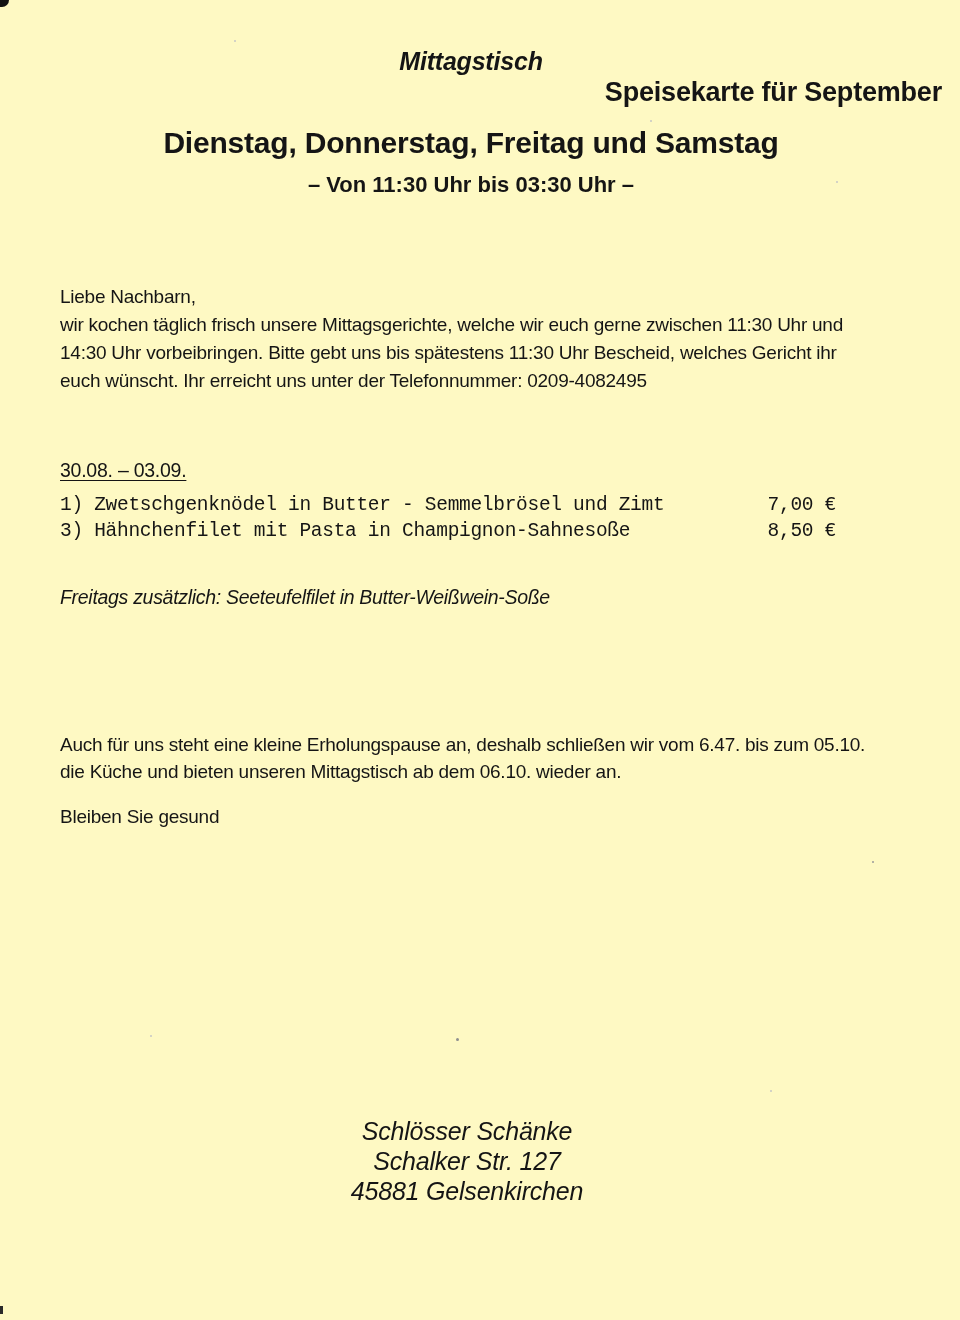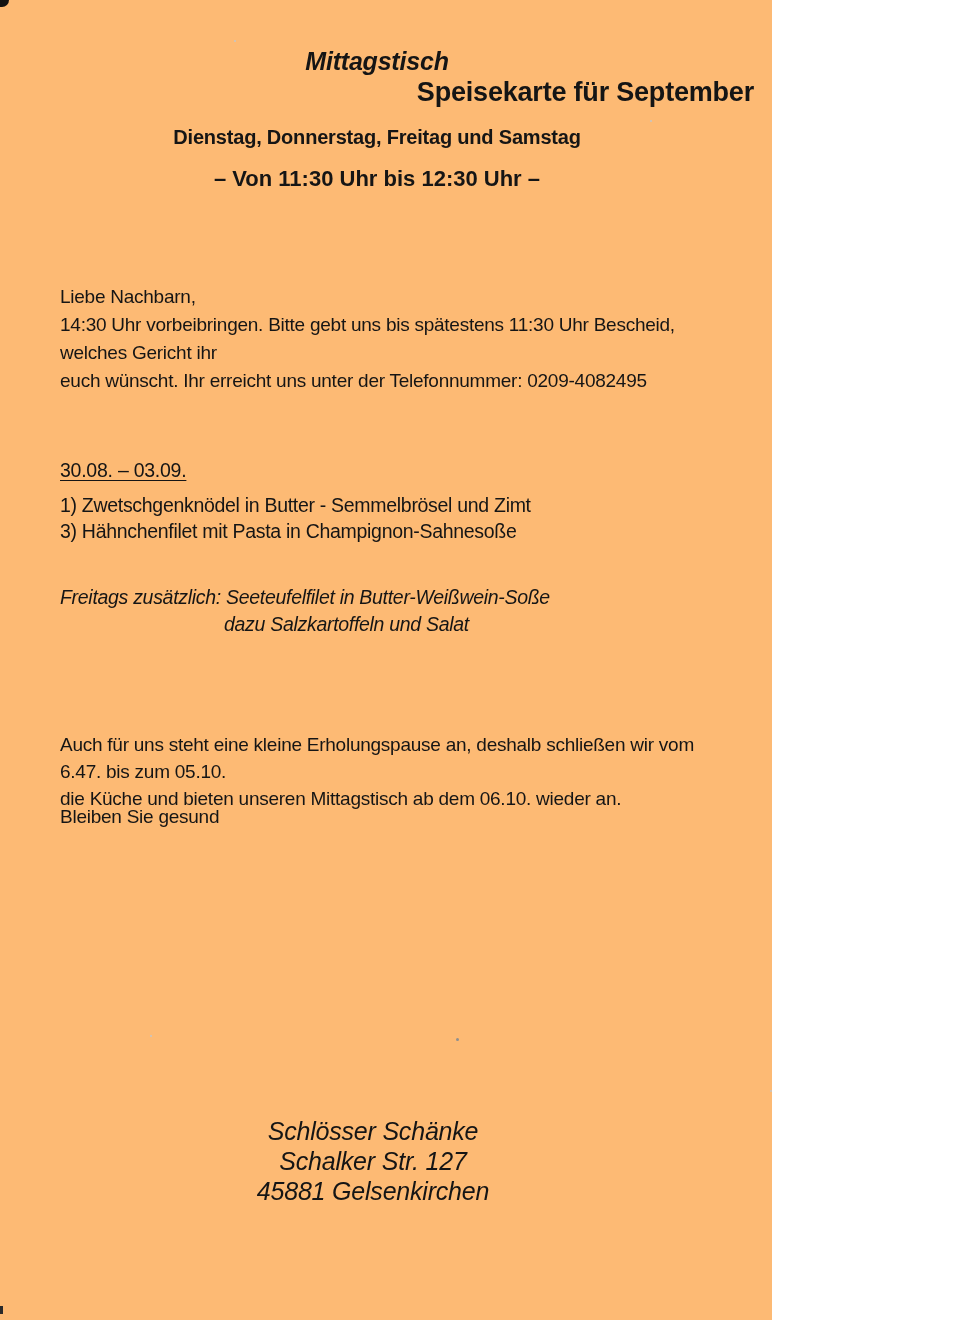--- a/index.html
+++ b/index.html
@@ -1,20 +1,20 @@
 <!DOCTYPE html>
 <html><head>
 <meta charset="utf-8">
 <style>
   html, body { margin: 0; padding: 0; background: #ffffff; }
   .page {
     position: relative;
-    width: 772px;
+    width: 960px;
     height: 1320px;
-    background: #fdba74;
+    background: #fef9c3;
     overflow: hidden;
     font-family: "Liberation Sans", sans-serif;
     color: #151515;
   }
 
   
   .header {
     position: absolute;
     top: 46px; left: 0; right: 0;
     text-align: center;
@@ -22,22 +22,22 @@
   }
   .title-main {
     font-size: 25px; font-weight: bold; font-style: italic;
     line-height: 31px; letter-spacing: -0.2px;
   }
   .title-sub {
     font-size: 27px; font-weight: bold; 
     line-height: 31px; letter-spacing: -0.2px; text-align: right;
   }
   .title-days {
-    font-size: 20px; font-weight: bold;
-    line-height: 30px; margin-top: 14px; letter-spacing: -0.2px;
+    font-size: 30px; font-weight: bold;
+    line-height: 30px; margin-top: 20px; letter-spacing: -0.2px;
   }
   .title-hours {
     font-size: 22px; font-weight: bold;
     line-height: 28px; margin-top: 13px;
   }
 
   
   .intro {
     position: absolute;
     top: 283px; left: 60px; right: 68px;
@@ -55,20 +55,21 @@
 
   
   .menu-list {
     position: absolute;
     top: 492px; left: 60px; width: 776px;
     font-size: 19.5px; letter-spacing: -0.3px;
   }
   .menu-row {
     display: flex; justify-content: space-between; align-items: baseline;
     line-height: 26px;
+    font-family: Liberation Mono, monospace;
   }
   .menu-price { flex: none; padding-left: 12px; }
 
   
   .friday {
     position: absolute;
     top: 584px; left: 60px; width: 776px;
     font-style: italic;
     font-size: 19.5px; letter-spacing: -0.3px; line-height: 26px;
   }
@@ -127,48 +128,45 @@
   <div class="speck s3"></div>
   <div class="speck s4"></div>
   <div class="speck s5"></div>
   <div class="speck s6"></div>
   <div class="speck s7"></div>
 
   <div class="header">
     <div class="title-main">Mittagstisch</div>
     <div class="title-sub">Speisekarte für September</div>
     <div class="title-days">Dienstag, Donnerstag, Freitag und Samstag</div>
-    <div class="title-hours">– Von 11:30 Uhr bis 12:30 Uhr –</div>
+    <div class="title-hours">– Von 11:30 Uhr bis 03:30 Uhr –</div>
   </div>
 
   <div class="intro">
     <div>Liebe Nachbarn,</div>
+    <div>wir kochen täglich frisch unsere Mittagsgerichte, welche wir euch gerne zwischen 11:30 Uhr und</div>
     <div>14:30 Uhr vorbeibringen. Bitte gebt uns bis spätestens 11:30 Uhr Bescheid, welches Gericht ihr</div>
     <div>euch wünscht. Ihr erreicht uns unter der Telefonnummer: 0209-4082495</div>
   </div>
 
   <div class="week-range">30.08. – 03.09.</div>
 
   <div class="menu-list">
     <div class="menu-row">
       <span>1) Zwetschgenknödel in Butter - Semmelbrösel und Zimt</span>
       <span class="menu-price">7,00 €</span>
     </div>
     <div class="menu-row">
       <span>3) Hähnchenfilet mit Pasta in Champignon-Sahnesoße</span>
       <span class="menu-price">8,50 €</span>
     </div>
   </div>
 
   <div class="friday">
     <div>Freitags zusätzlich: Seeteufelfilet in Butter-Weißwein-Soße</div>
-    <div class="friday-row2">
-      <span class="friday-indent">dazu Salzkartoffeln und Salat</span>
-      <span class="menu-price">10,50 €</span>
-    </div>
   </div>
 
   <div class="notice">
     <div>Auch für uns steht eine kleine Erholungspause an, deshalb schließen wir vom 6.47. bis zum 05.10.</div>
     <div>die Küche und bieten unseren Mittagstisch ab dem 06.10. wieder an.</div>
   </div>
 
   <div class="closing">Bleiben Sie gesund</div>
 
   <div class="footer">

